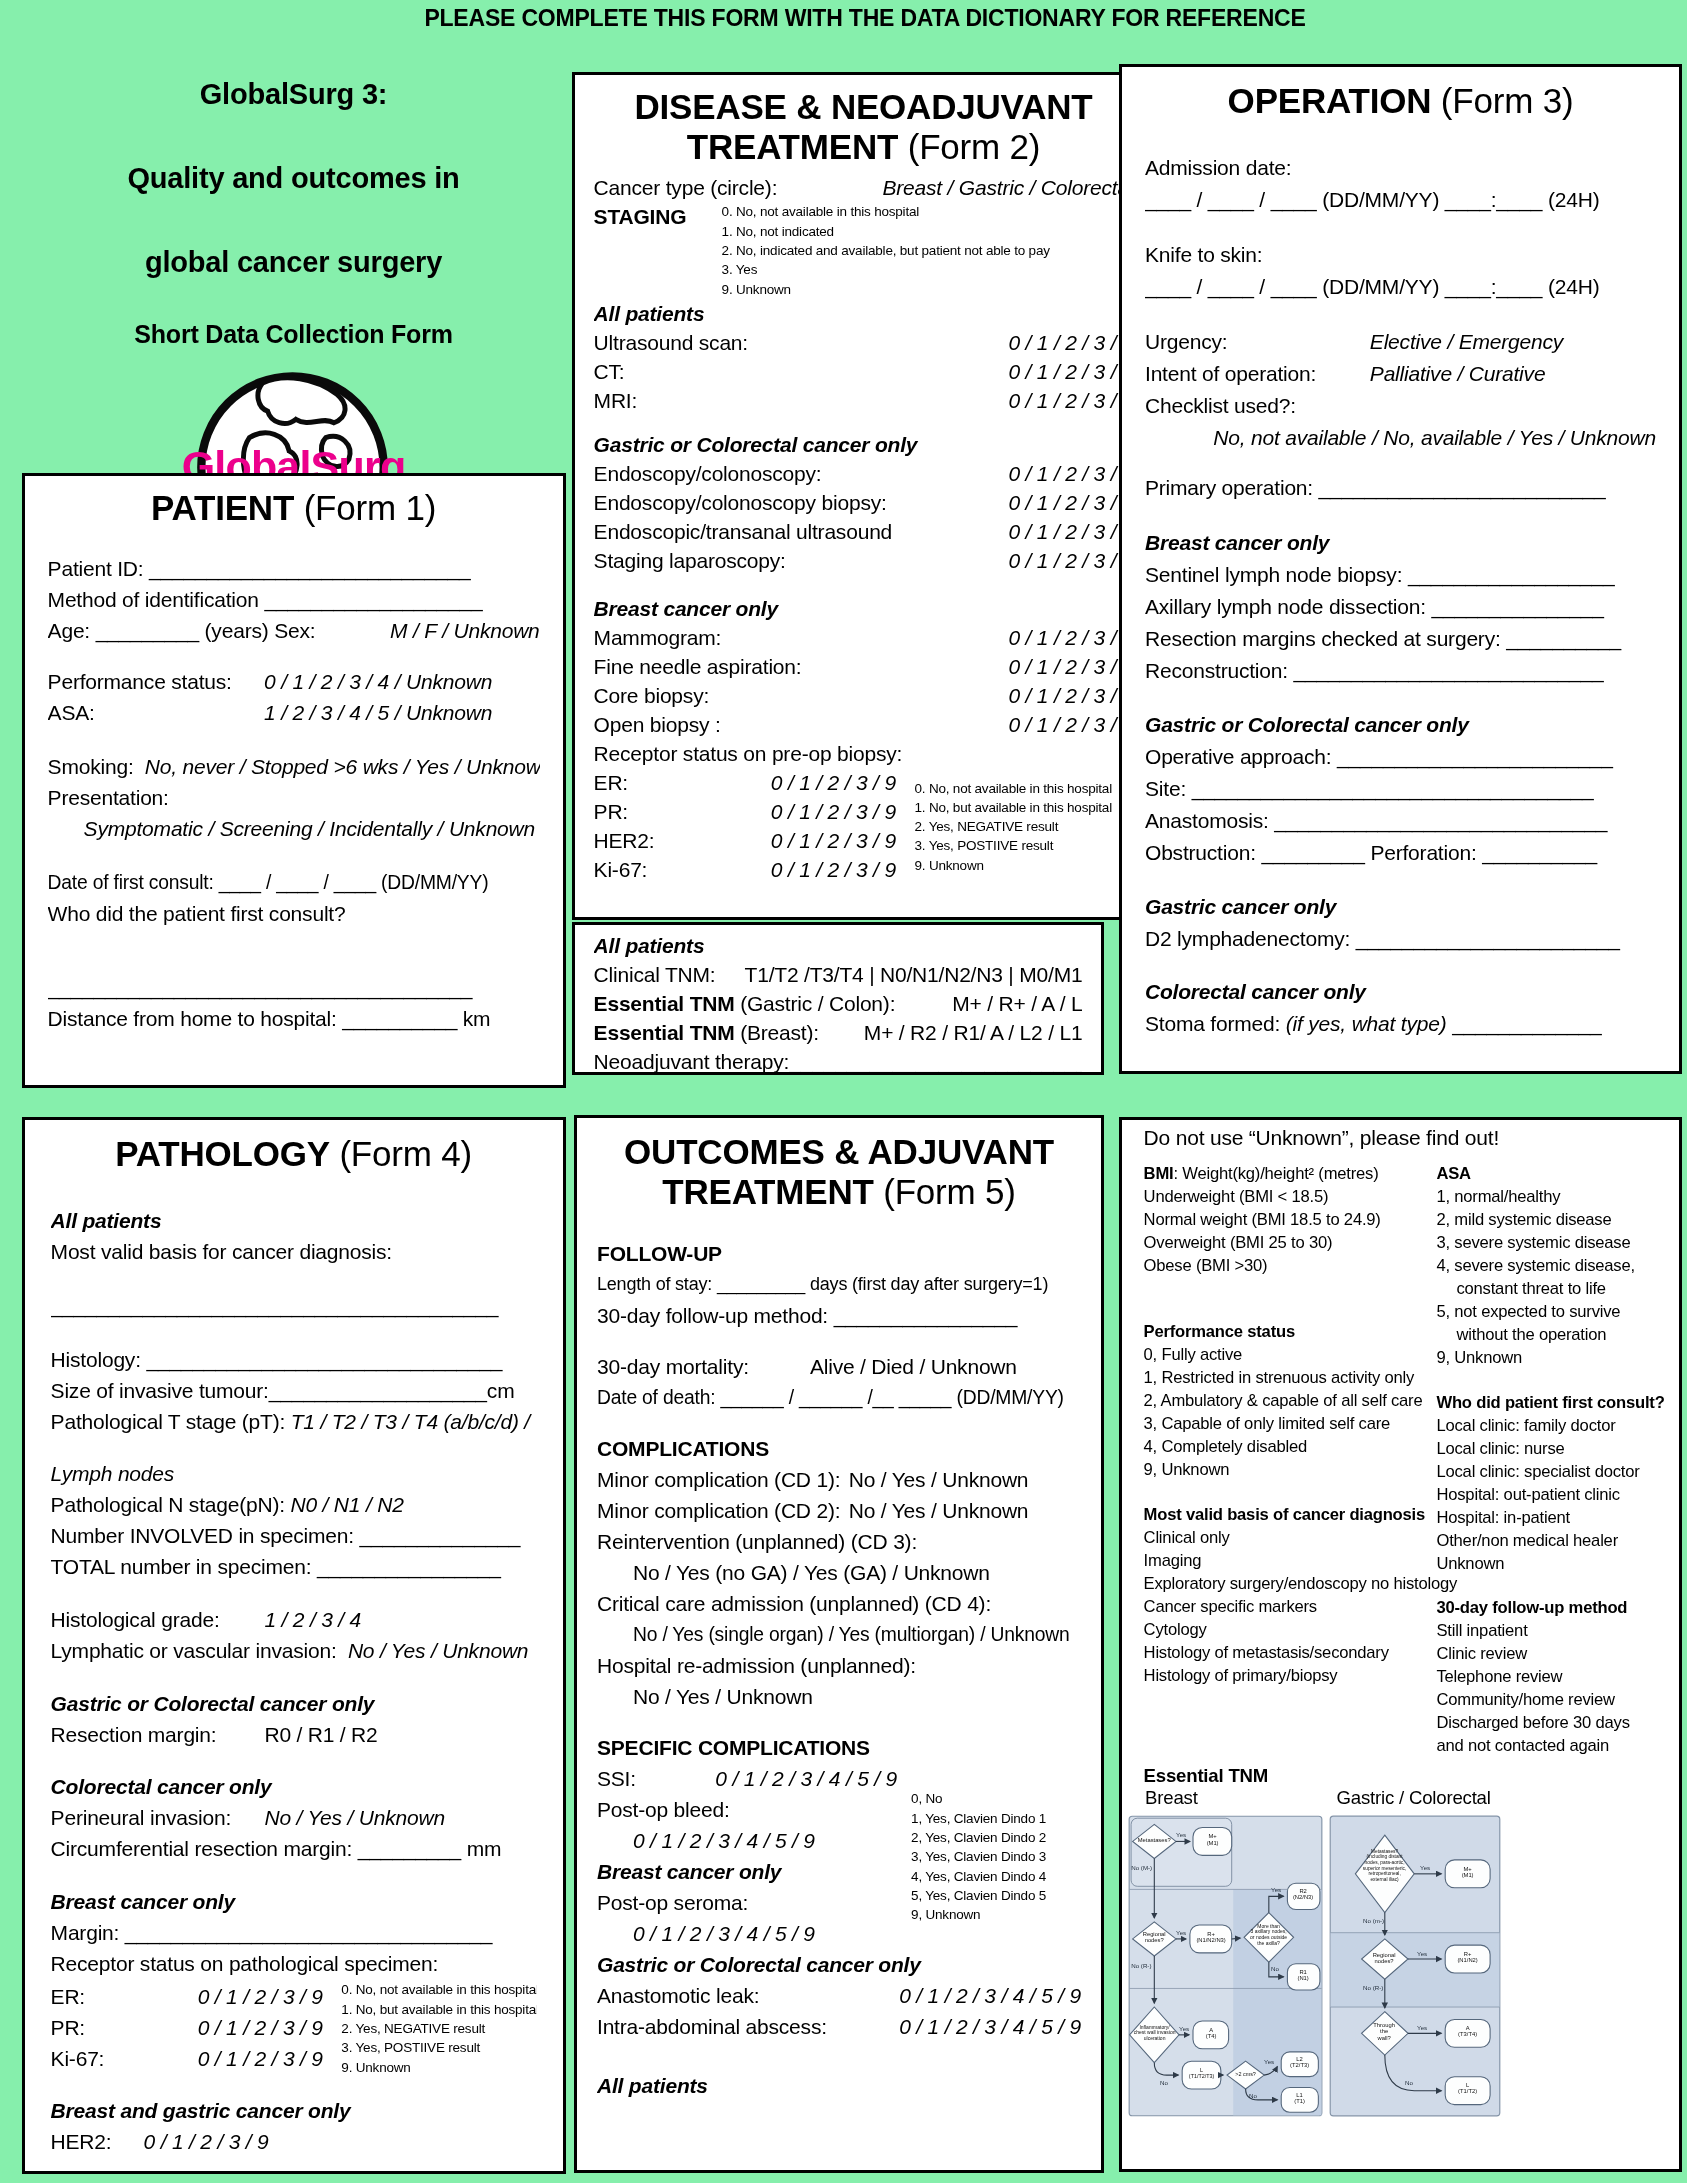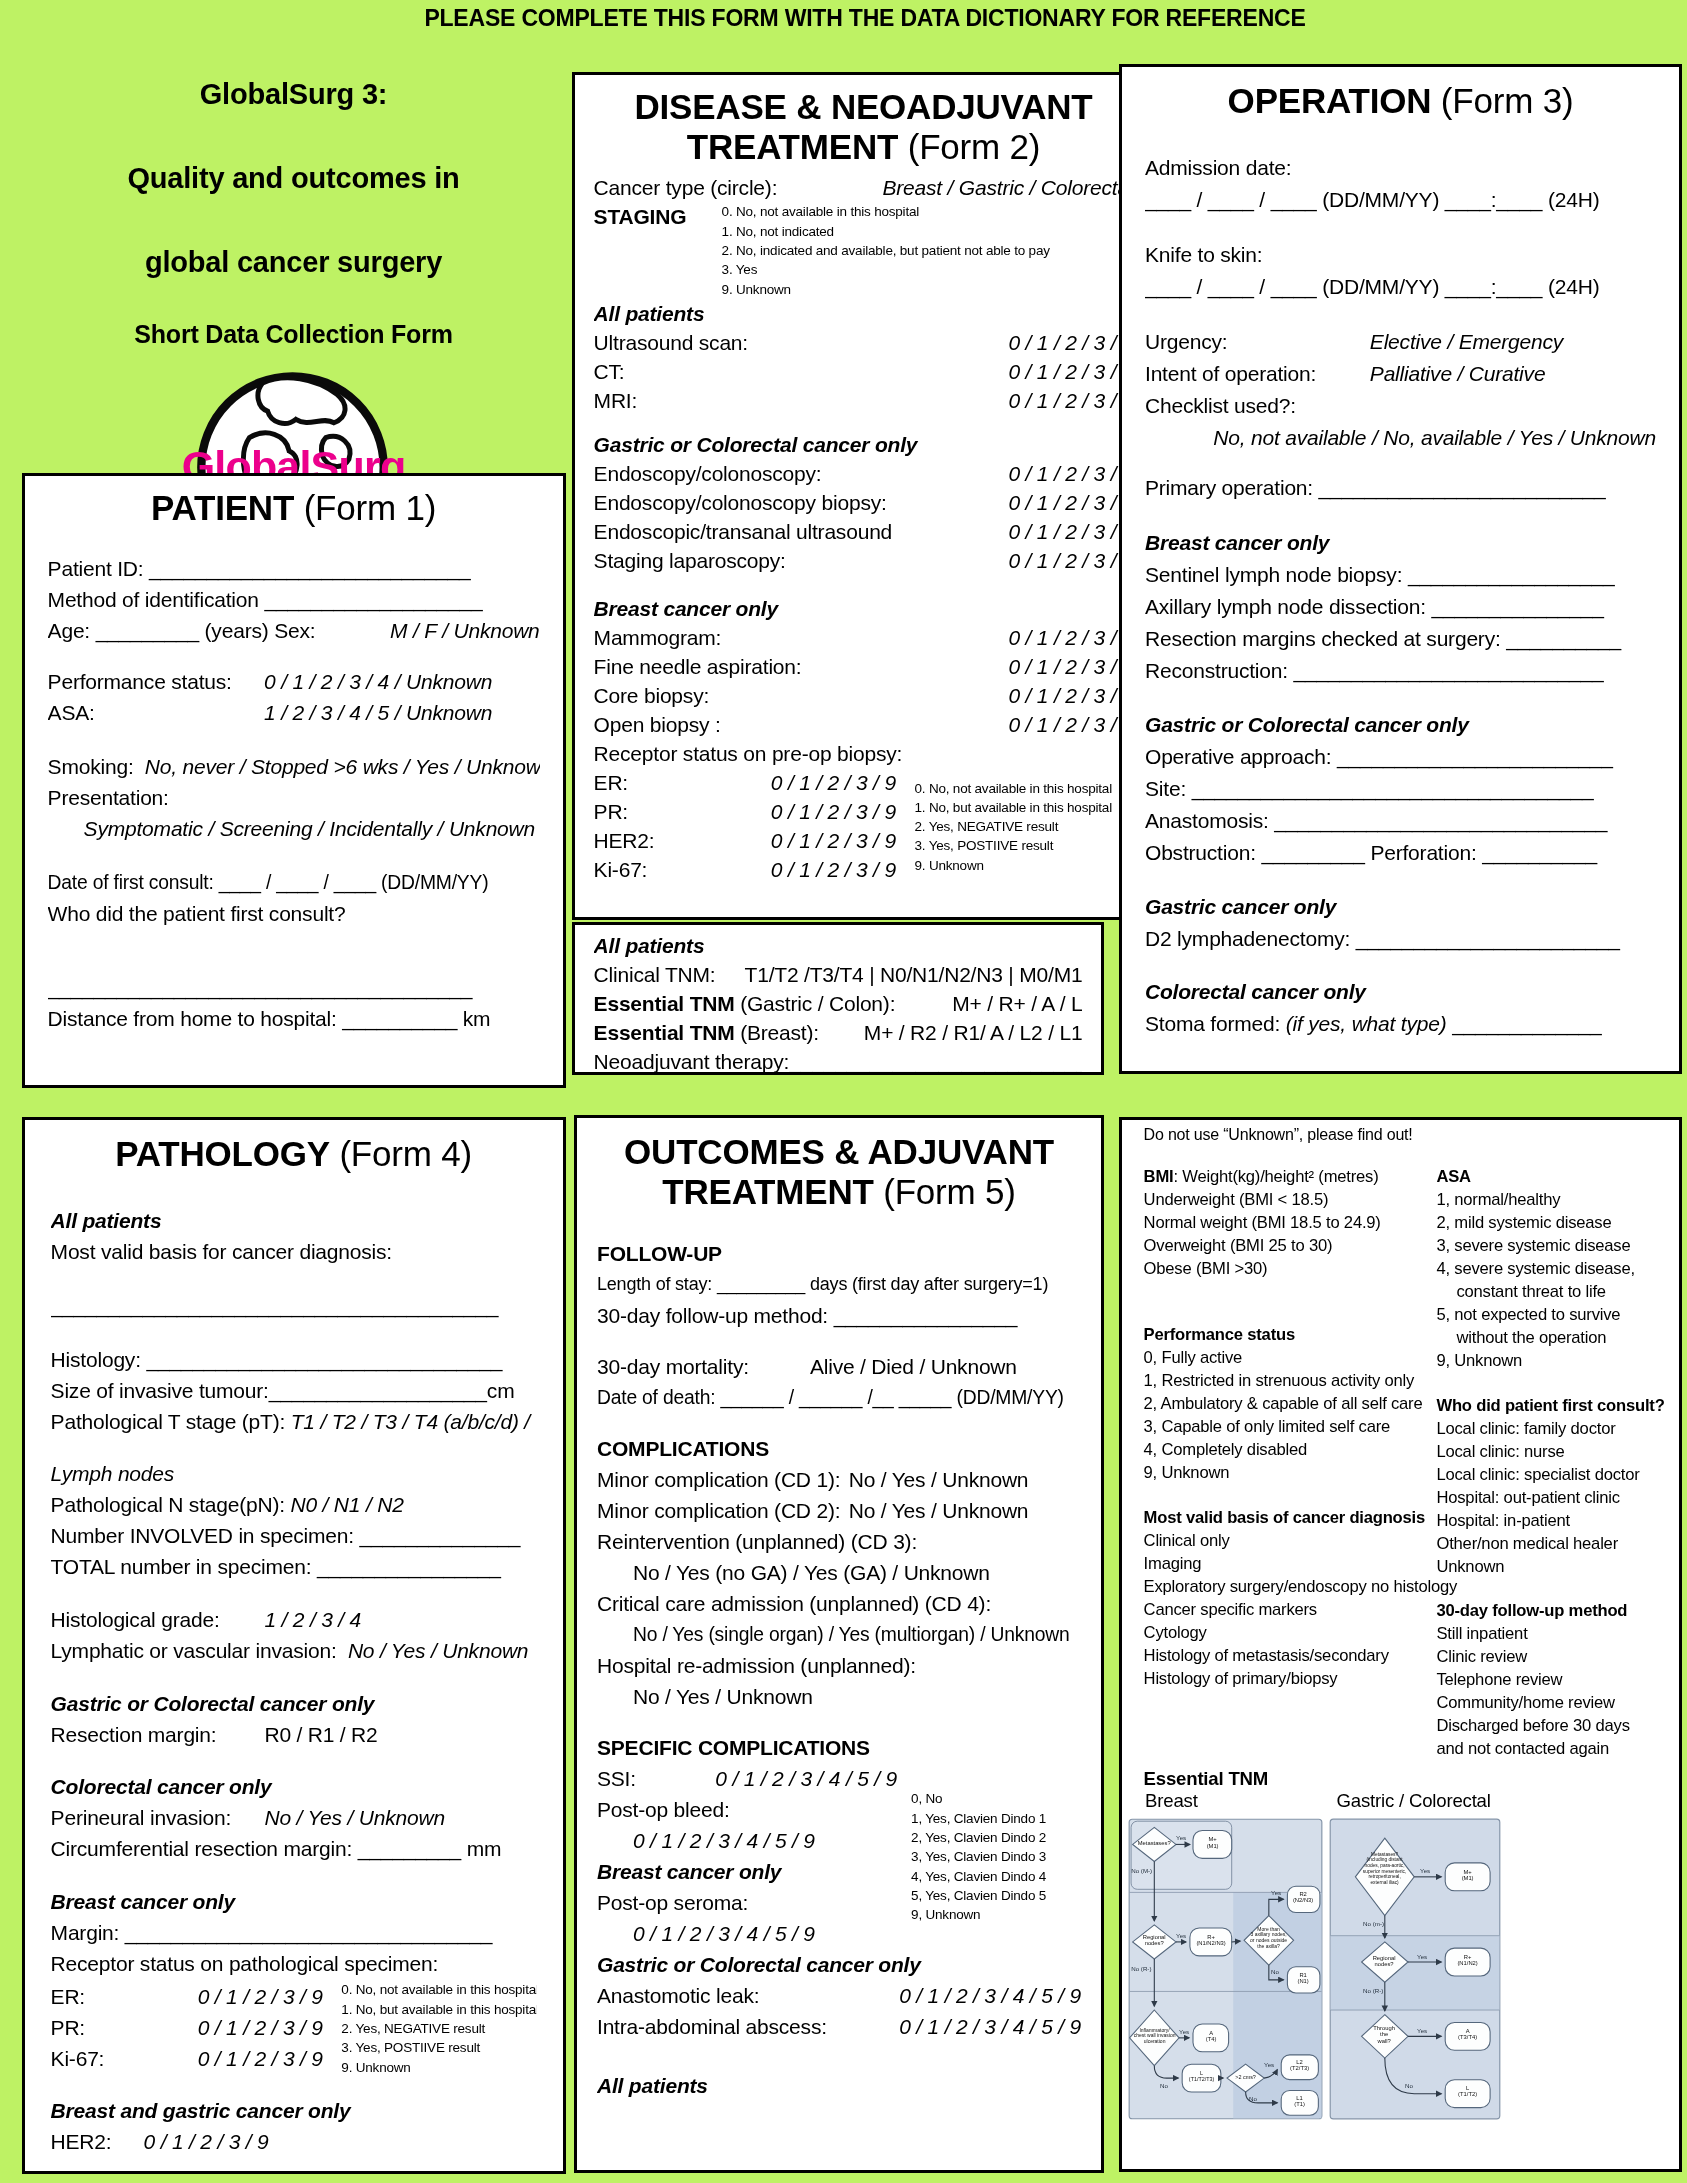--- a/index.html
+++ b/index.html
@@ -1,16 +1,16 @@
 <!DOCTYPE html>
 <html style="font-size:12.4px"><head>
 <meta charset="utf-8">
 <style>
   html,body{margin:0;padding:0;background:#e8e8e8;}
-  #page{position:relative;width:1688px;height:2183px;background:#bef264;color:#000;
+  #page{position:relative;width:1688px;height:2183px;background:#86efac;color:#000;
         font-family:"Liberation Sans",sans-serif;letter-spacing:-0.2px;overflow:hidden;}
   .box{position:absolute;border:3.9px solid #000;box-sizing:border-box;background:#fff;}
   .b{font-weight:700;}
   .it{font-style:italic;}
   .bi{font-weight:700;font-style:italic;}
   .t-reg{font-weight:400;}
   .f-title{text-align:center;font-weight:700;font-size:35px;line-height:40px;margin:7.7px 0 12.4px;}
   .row{white-space:nowrap;overflow:hidden;font-size:21px;}
   .flex{display:flex;justify-content:space-between;align-items:baseline;}
   .w44{display:inline-block;width:44%;}
@@ -44,21 +44,21 @@
   .f2b .row{line-height:29px;}
   .f3 .row{line-height:32px;}
   .f4 .row{line-height:31px;}
   .f5 .row{line-height:31px;}
   .rgrid{display:flex;align-items:center;}
   .rleft{width:56%;}
   .rright{flex:1;padding-top:1.5px;}
   .rleft62{width:62%;}
   
   .notes-title{font-size:40px;font-weight:700;line-height:45px;margin:1.5px 0 6.2px;}
-  .notes-intro{font-size:16px;margin-bottom:21px;}
+  .notes-intro{font-size:21px;margin-bottom:12px;}
   .ncols{display:flex;}
   .ncol-l{width:57%;}
   .ncol-r{width:43%;}
   .nitem{font-size:16.6px;line-height:23px;white-space:nowrap;}
   .nhead{font-size:16.6px;line-height:23px;font-weight:700;white-space:nowrap;}
   .nind{padding-left:20px;}
   .nblockgap{height:21.6px;}
   .etnm-title{font-size:18.6px;font-weight:700;margin-top:7.7px;}
   .etnm-labels{position:relative;height:26px;font-size:18.6px;}
   .etnm-labels .lb{position:absolute;top:0;}

